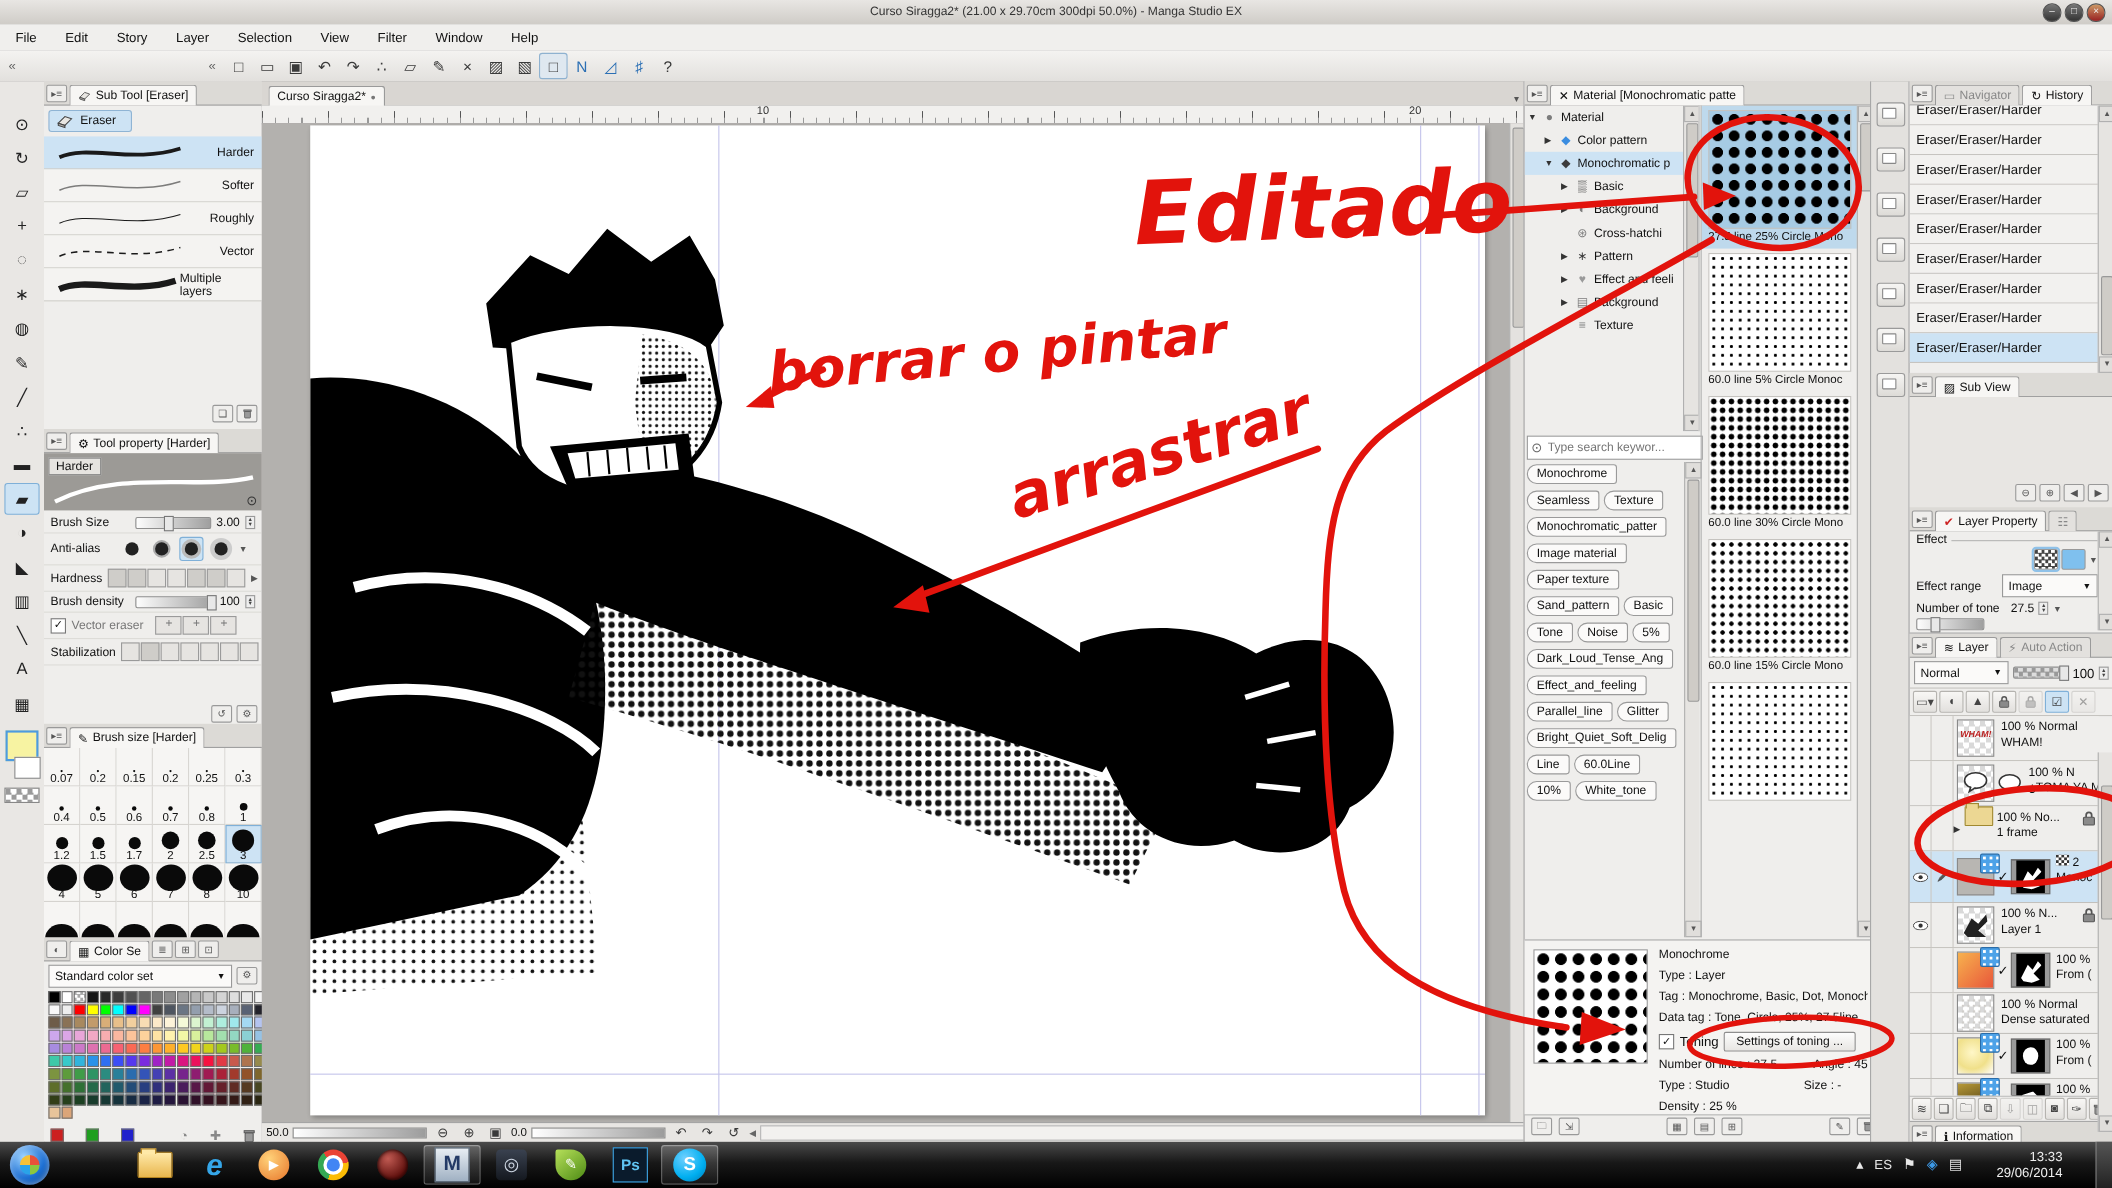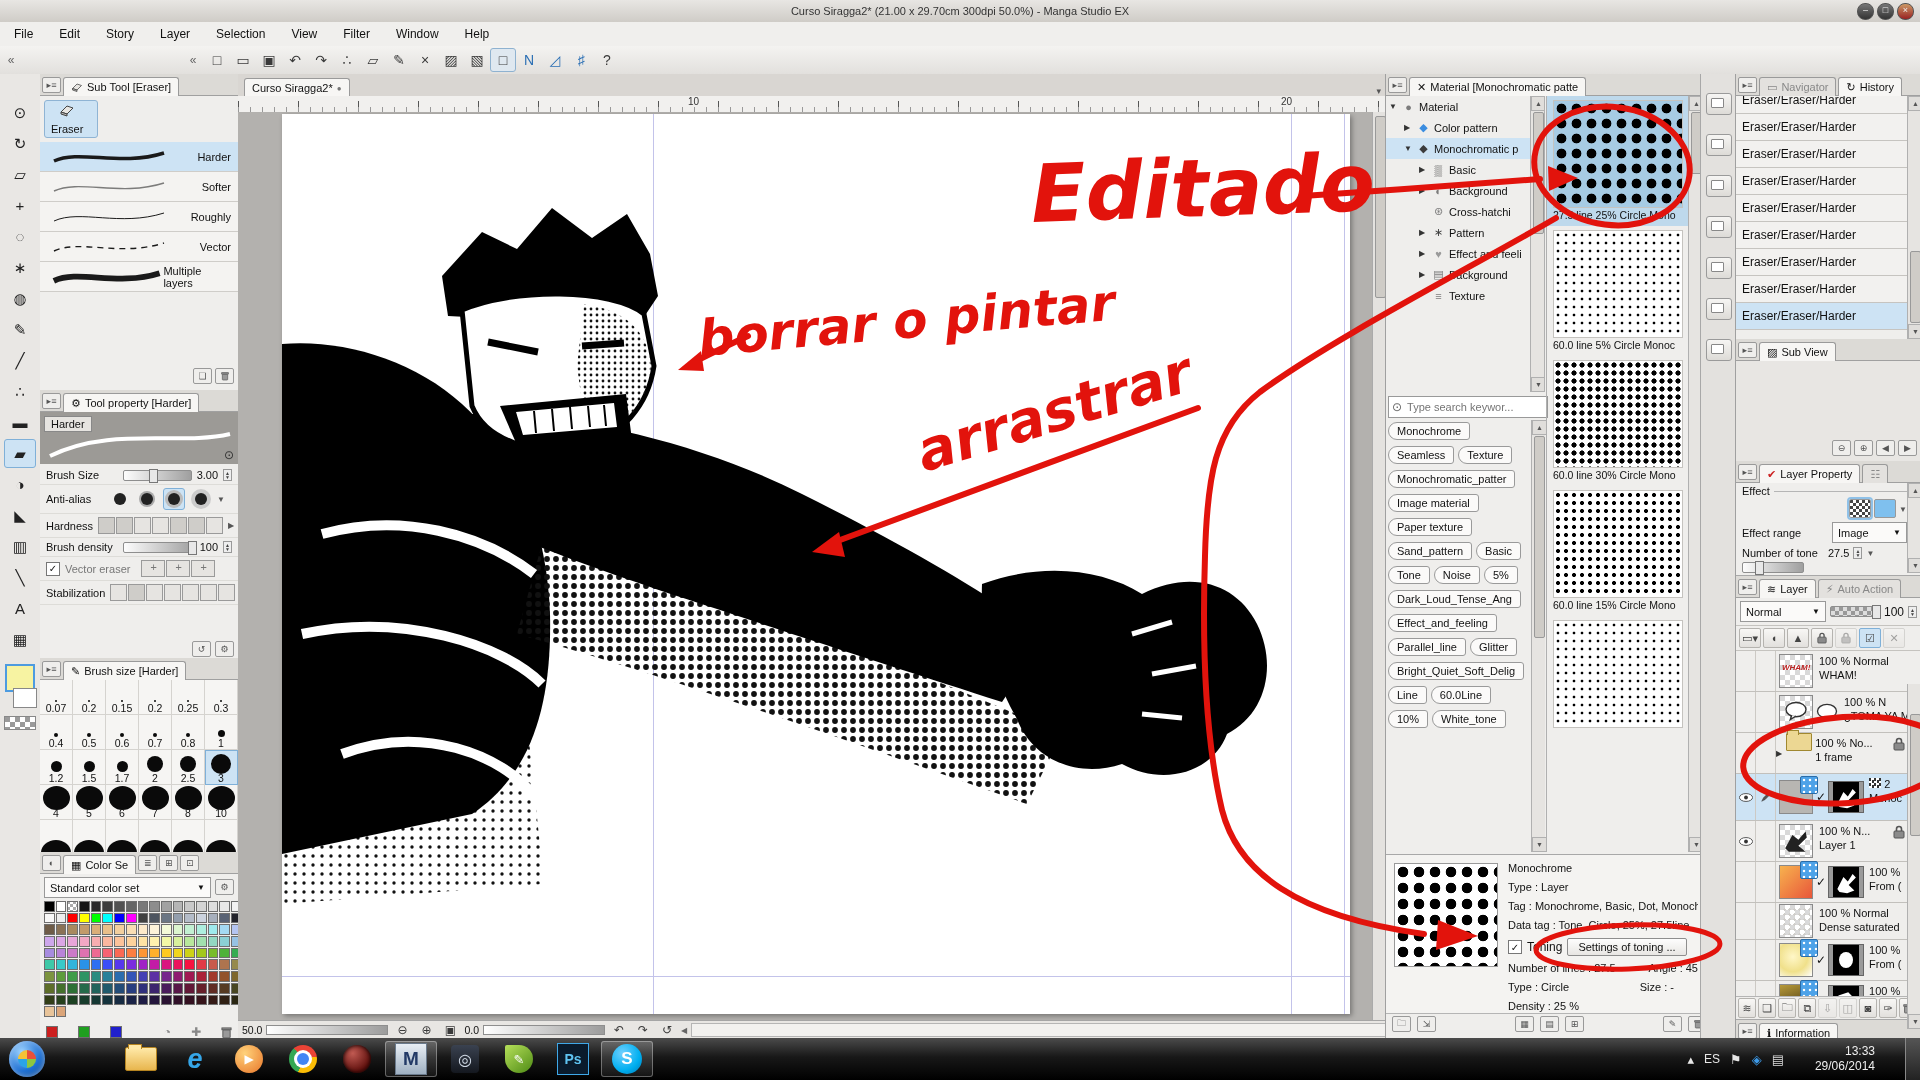--- a/index.html
+++ b/index.html
@@ -27,21 +27,21 @@
 .tool.sel{background:#cde3f4;border-color:#7fb0d8;}
 .swatchfg{width:26px;height:24px;border:2px solid #4d9be0;background:#f7f3a2;}
 .swatchbg{width:22px;height:18px;border:1px solid #888;background:#fff;margin-left:10px;margin-top:-6px;}
 .chkband{width:30px;height:12px;margin-top:6px;background:repeating-conic-gradient(#fff 0 25%,#9a9a9a 0 50%) 0 0/10px 10px;border:1px solid #888;}
 
 .stitem{height:29px;border-bottom:1px solid #cfcdc9;display:flex;align-items:center;justify-content:space-between;padding:0 7px 0 10px;font-size:11px;background:#f4f3f1;}
 .stitem.sel{background:#cde3f4;}
 .stroke{stroke:#1a1a1a;fill:none;}
 .st1 .stroke{stroke-width:3.5;} .st2 .stroke{stroke-width:1.4;opacity:.55;} .st3 .stroke{stroke-width:1;}
 .st4 .stroke{stroke-width:1.4;stroke-dasharray:6 5;} .st5 .stroke{stroke-width:6;}
-.grpbtn{margin:4px;display:inline-flex;align-items:center;gap:6px;background:#cde3f4;border:1px solid #8fb4d4;border-radius:3px;padding:2px 14px 2px 6px;font-size:11px;flex-direction:column;}
+.grpbtn{margin:4px;display:inline-flex;align-items:center;gap:6px;background:#cde3f4;border:1px solid #8fb4d4;border-radius:3px;padding:2px 14px 2px 6px;font-size:11px;}
 
 .tprow{display:flex;align-items:center;gap:5px;padding:3px 6px;border-bottom:1px solid #dddcd8;font-size:11px;}
 .slider{height:9px;flex:1;background:linear-gradient(90deg,#fdfdfd,#9f9f9f);border:1px solid #8e8e8e;border-radius:2px;position:relative;}
 .slider i{position:absolute;top:-2px;width:7px;height:12px;background:#e8e8e8;border:1px solid #777;}
 .stepper{display:inline-flex;flex-direction:column;font-size:5px;color:#444;line-height:4px;border:1px solid #999;background:#eee;padding:1px;}
 .aacirc{width:20px;height:20px;border-radius:3px;border:1px solid transparent;display:inline-flex;align-items:center;justify-content:center;}
 .aacirc b{width:12px;height:12px;border-radius:50%;background:#222;}
 .aacirc.a2 b{box-shadow:0 0 0 2px #aaa;} .aacirc.a3 b{box-shadow:0 0 0 3px #bbb;} .aacirc.a4 b{box-shadow:0 0 0 4px #ccc;}
 .aacirc.on{background:#cde3f4;border-color:#7fb0d8;}
 .seg{display:flex;gap:1px;} .seg i{width:15px;height:15px;background:#e6e4e1;border:1px solid #9a9a9a;} .seg i.f{background:#cfcdc9;}
@@ -926,21 +926,21 @@
         <div style="display:flex;align-items:center;gap:5px;margin:3px 0">
           <span class="cb">✓</span>
           <span>Toning</span>
           <span class="btn">Settings of toning ...</span>
         </div>
         <div style="display:flex">
             <span class="infoline" style="flex:1">Number of lines : 27.5</span>
             <span class="infoline">Angle : 45</span>
           </div>
         <div style="display:flex">
-            <span class="infoline" style="flex:1">Type : Circle</span>
+            <span class="infoline" style="flex:1">Type : Studio</span>
             <span class="infoline" style="padding-right:24px">Size : -</span>
           </div>
         <div style="display:flex">
             <span class="infoline">Density : 25 %</span>
           </div>
       </div>
     </div>
     <div style="position:absolute;left:0;bottom:2px;width:315px;height:22px;border-top:1px solid #b5b5b5;display:flex;align-items:center;gap:6px;padding:0 6px">
       <span class="mini">🗀</span>
       <span class="mini">⇲</span>
@@ -1035,21 +1035,21 @@
     <div style="height:90px;position:relative;border-bottom:1px solid #a8a8a8;padding:2px 14px 0 6px;font-size:11px">
       <div style="display:flex;align-items:center;gap:4px">
           <span>Effect</span>
           <div style="flex:1;height:1px;background:#b5b5b5"></div>
         </div>
       <div style="display:flex;justify-content:flex-end;gap:3px;margin:2px 0">
         <span class="mini" style="width:20px;height:17px;background:repeating-conic-gradient(#fff 0 25%,#444 0 50%) 0 0/6px 6px;outline:2px solid #8fc1e8"></span>
         <span class="mini" style="width:20px;height:17px;background:#7fc0ee"></span>
         <span style="font-size:8px;color:#555;align-self:center">▼</span>
         </div>
-      <div style="display:flex;align-items:center;gap:20px;margin-top:2px">
+      <div style="display:flex;align-items:center;gap:8px;margin-top:2px">
         <span style="width:70px">Effect range</span>
         <div class="dd" style="flex:1">
             <span>Image</span>
             <span style="font-size:8px">▼</span>
           </div>
         </div>
       <div style="display:flex;align-items:center;gap:4px;margin-top:4px">
         <span style="width:82px">Number of tone</span>
         <span>27.5</span>
         <span class="stepper">

